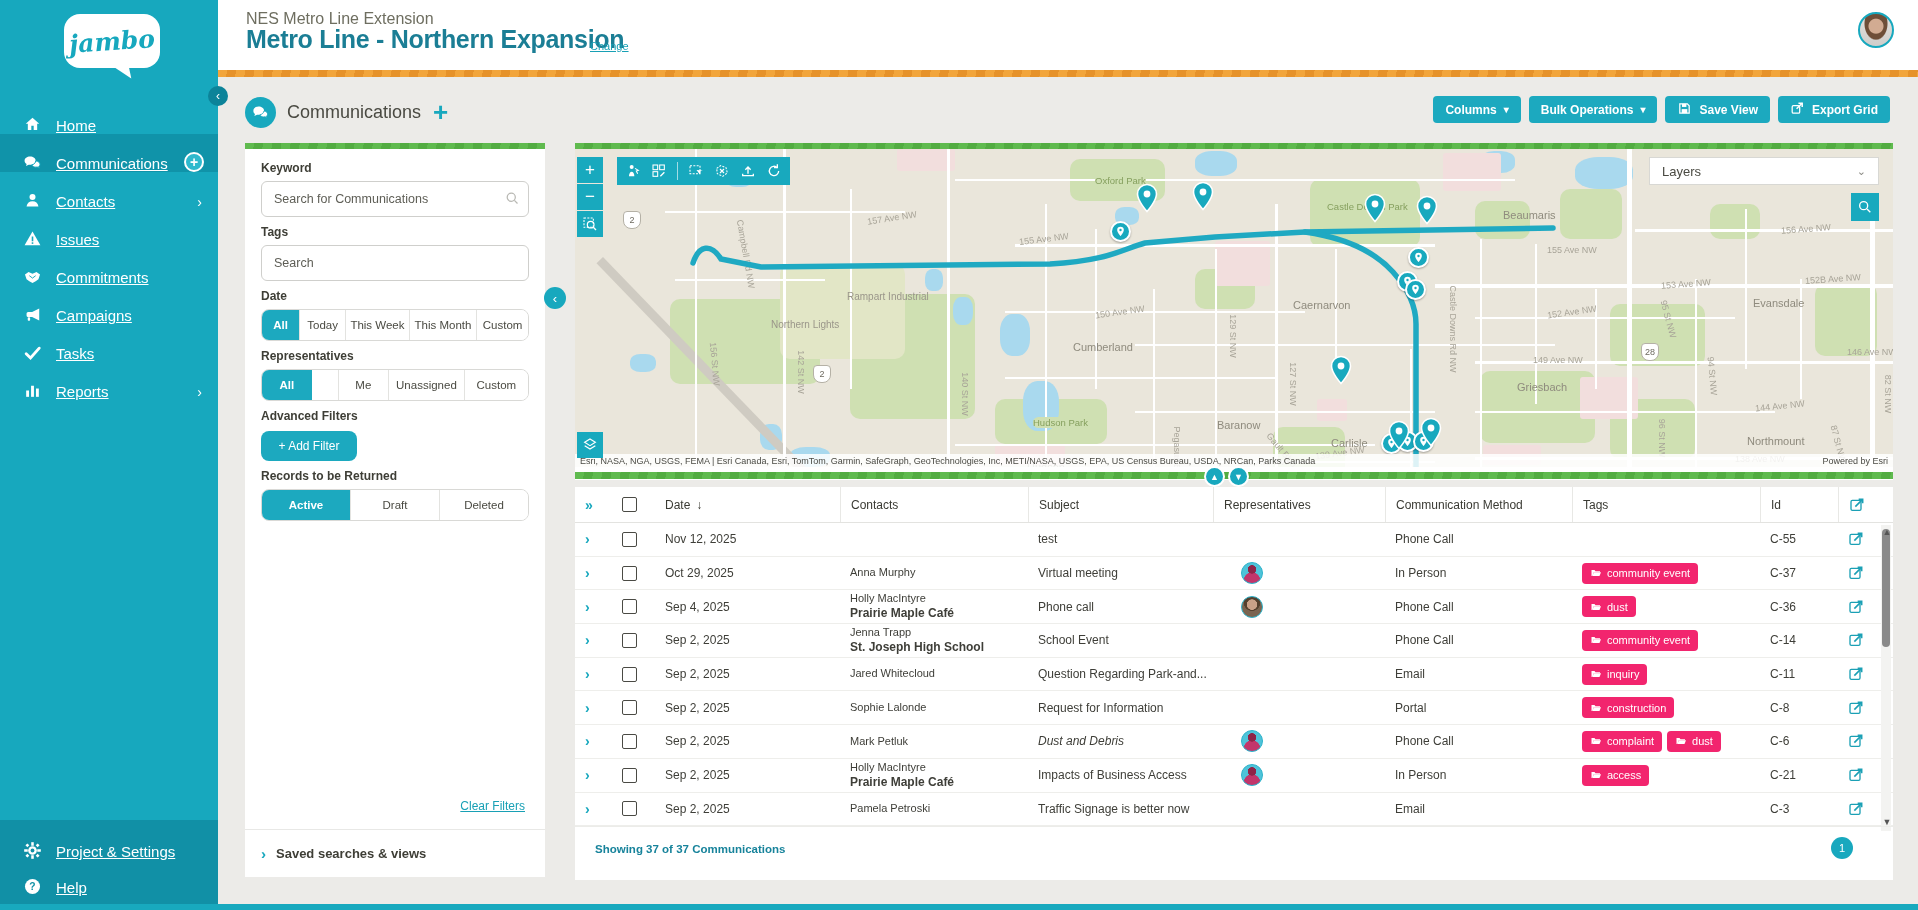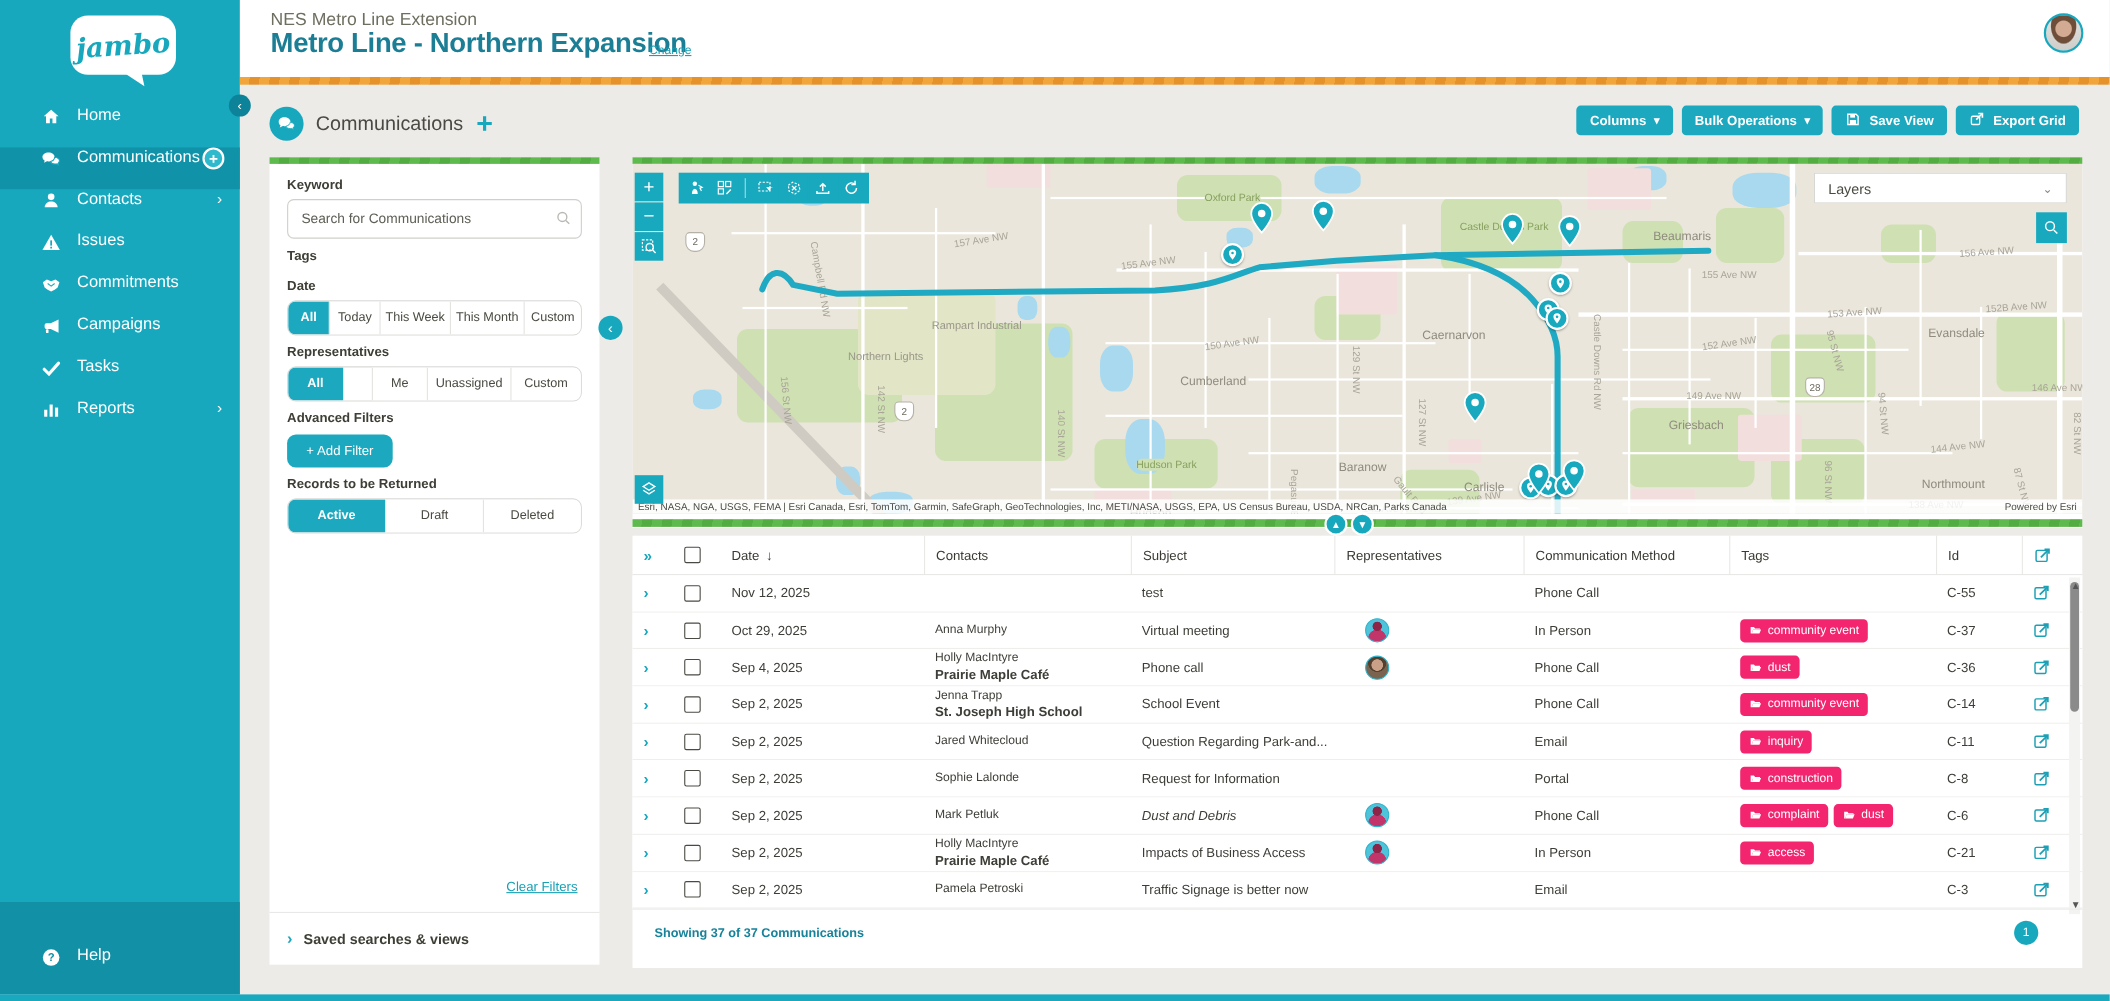--- a/index.html
+++ b/index.html
@@ -10,21 +10,21 @@
     background:#ECEBE8; color:#3E3E38;
   }
   
   .sidebar { position:absolute; left:0; top:0; width:218px; height:904px; background:#17A8BE; z-index:30; }
   .sidebar-bottom { position:absolute; left:0; bottom:0; width:218px; height:84px; background:#1190A6; }
   .logo-bubble { position:absolute; left:64px; top:14px; width:96px; height:54px; background:#fff; border-radius:16px; display:flex; align-items:center; justify-content:center; }
   .logo-bubble:after { content:""; position:absolute; left:52px; bottom:-12px; width:0; height:0; border-left:14px solid transparent; border-top:14px solid #fff; transform:rotate(-12deg); }
   .logo-text { font-family:"DejaVu Serif", serif; font-style:italic; font-weight:bold; font-size:25px; color:#17A8BE; transform:rotate(-4deg); }
   .side-collapse { position:absolute; left:208px; top:86px; width:20px; height:20px; border-radius:50%; background:#0C8399; color:#fff; font-size:12px; display:flex; align-items:center; justify-content:center; z-index:40; }
   .nav { position:absolute; top:96px; left:0; width:218px; }
-  .nav-item { height:38px; display:flex; align-items:flex-start; padding-left:36px; color:#fff; font-size:15px; position:relative; cursor:pointer; }
+  .nav-item { height:38px; display:flex; align-items:flex-end; padding-left:22px; color:#fff; font-size:15px; position:relative; cursor:pointer;text-decoration:underline; }
   .nav-item.active { background:#1093A9; }
   .nav-icon { width:20px; height:20px; margin-right:14px; display:inline-flex; align-items:center; justify-content:center; }
   .nav-icon svg { width:19px; height:19px; }
   .nav-badge { position:absolute; right:14px; width:20px; height:20px; border-radius:50%; background:#2FB9CD; border:2px solid #fff; color:#fff; font-weight:bold; font-size:14px; line-height:16px; text-align:center; }
   .nav-chevron { position:absolute; right:16px; color:#fff; font-size:14px; }
   .footer-nav { position:absolute; bottom:8px; left:0; width:218px; }
   .footer-nav .nav-item { height:36px; }
   .bottom-teal-bar { position:absolute; left:0; bottom:0; width:1918px; height:6px; background:#18A9BE; z-index:50; }
 
   
@@ -214,20 +214,39 @@
         </span>
         <span>Reports</span>
         <span class="nav-chevron">›</span>
       </div>
     </div>
   <div class="sidebar-bottom">
     <div class="footer-nav" id="footer-nav">
         <div class="nav-item">
           <span class="nav-icon">
             <svg viewBox="0 0 24 24">
+              <g fill="#fff">
+                <circle cx="12" cy="12" r="5.5"></circle>
+                <rect x="10.4" y="1.5" width="3.2" height="4.5"></rect>
+                <rect x="10.4" y="18" width="3.2" height="4.5"></rect>
+                <rect x="1.5" y="10.4" width="4.5" height="3.2"></rect>
+                <rect x="18" y="10.4" width="4.5" height="3.2"></rect>
+                <rect x="3.8" y="3.8" width="3.4" height="3.4" transform="rotate(45 5.5 5.5)"></rect>
+                <rect x="16.8" y="3.8" width="3.4" height="3.4" transform="rotate(45 18.5 5.5)"></rect>
+                <rect x="3.8" y="16.8" width="3.4" height="3.4" transform="rotate(45 5.5 18.5)"></rect>
+                <rect x="16.8" y="16.8" width="3.4" height="3.4" transform="rotate(45 18.5 18.5)"></rect>
+              </g>
+              <circle cx="12" cy="12" r="2.4" fill="#1190A6"></circle>
+            </svg>
+          </span>
+          <span>Project &amp; Settings</span>
+        </div>
+        <div class="nav-item">
+          <span class="nav-icon">
+            <svg viewBox="0 0 24 24">
               <circle cx="12" cy="12" r="9.5" fill="#fff"></circle>
               <text x="12" y="16.5" text-anchor="middle" font-size="13" font-weight="bold" fill="#1190A6" font-family="Liberation Sans, sans-serif">?</text>
             </svg>
           </span>
           <span>Help</span>
         </div>
       </div>
   </div>
 </div>
 <div class="side-collapse">‹</div>
@@ -283,20 +302,23 @@
   <div class="filter-body">
     <div class="flabel" style="margin-top:2px;">Keyword</div>
     <div class="finput-wrap">
       <input class="finput" placeholder="Search for Communications" style="">
       <svg viewBox="0 0 24 24">
           <circle cx="10" cy="10" r="6.5" fill="none" stroke="#B9B9B4" stroke-width="2"></circle>
           <path d="M15 15l5 5" stroke="#B9B9B4" stroke-width="2"></path>
         </svg>
     </div>
     <div class="flabel">Tags</div>
+    <div class="finput-wrap">
+      <input class="finput" placeholder="Search" style="">
+    </div>
     <div class="flabel">Date</div>
     <div class="seg" id="date-seg">
         <button class="seg-btn sel" style="flex: 0.85 1 0px;">All</button>
         <button class="seg-btn" style="flex: 1.05 1 0px;">Today</button>
         <button class="seg-btn" style="flex: 1.5 1 0px;">This Week</button>
         <button class="seg-btn" style="flex: 1.6 1 0px;">This Month</button>
         <button class="seg-btn" style="flex: 1.2 1 0px;">Custom</button>
       </div>
     <div class="flabel">Representatives</div>
     <div class="seg" id="reps-seg">

